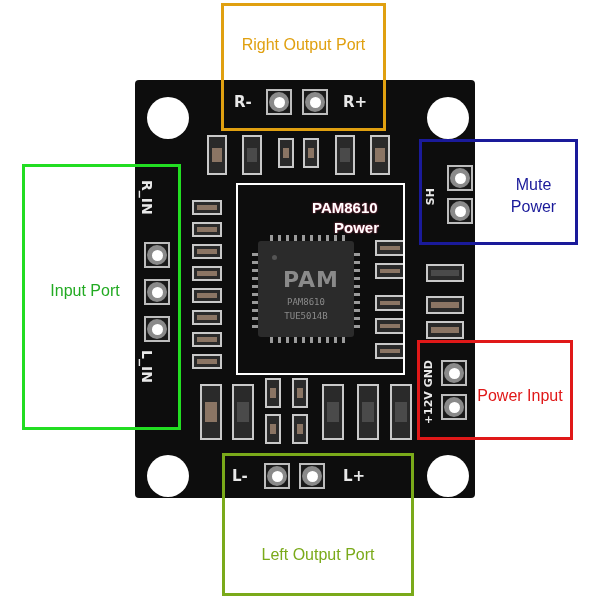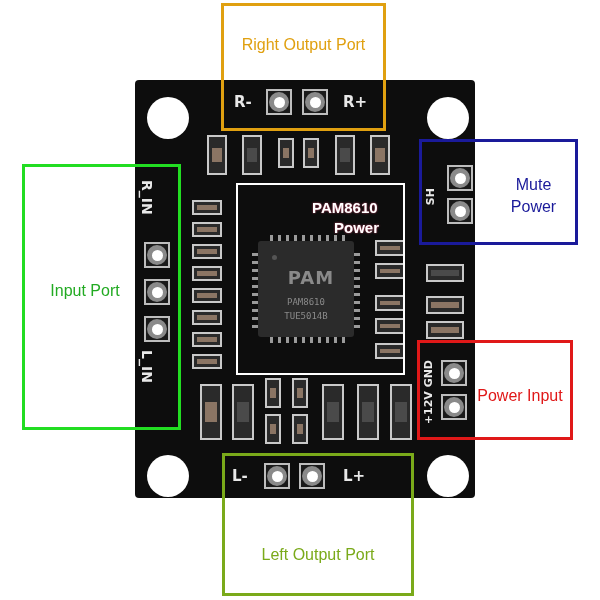--- a/index.html
+++ b/index.html
@@ -8,21 +8,21 @@
   .board { left:135px; top:80px; width:340px; height:418px; background:#0d0d0d; border-radius:4px; }
   .hole { width:42px; height:42px; border-radius:50%; background:#ffffff; }
   .silk { color:#e8e8e8; font-weight:bold; font-family:"DejaVu Sans", sans-serif; }
   .pad { width:26px; height:26px; border:2px solid #bdbdbd; box-sizing:border-box; background:#1a1a1a; display:flex; align-items:center; justify-content:center; }
   .pad .ring { width:20px; height:20px; border-radius:50%; background:#8a8a8a; display:flex; align-items:center; justify-content:center; }
   .pad .ring .in { width:11px; height:11px; border-radius:50%; background:#ffffff; }
   .comp { background:#2a2a2a; border:2px solid #c9c9c9; box-sizing:border-box; }
   .comp .body { position:absolute; left:3px; right:3px; top:30%; bottom:30%; background:#8b7564; }
   .comp.dark .body { background:#4a4a4a; }
   .chip { left:258px; top:241px; width:96px; height:96px; background:#2b2b2b; border-radius:3px; }
-  .chip-logo { font-size:18px; color:#8a8a8a; font-weight:bold; letter-spacing:1px; font-family:"DejaVu Sans", sans-serif;padding-left:10px; }
+  .chip-logo { font-size:22px; color:#8a8a8a; font-weight:bold; letter-spacing:1px; font-family:"DejaVu Sans", sans-serif;padding-left:10px; }
   .chip-text { font-size:9px; color:#8a8a8a; font-family:"DejaVu Sans Mono", monospace; }
   .callout { border:3px solid; box-sizing:border-box; }
   .clabel { font-size:16px; text-align:center; }
   .pin { background:#9a9a9a; }
 </style>
 </head>
 <body>
 
 <div class="abs board"></div>
 

